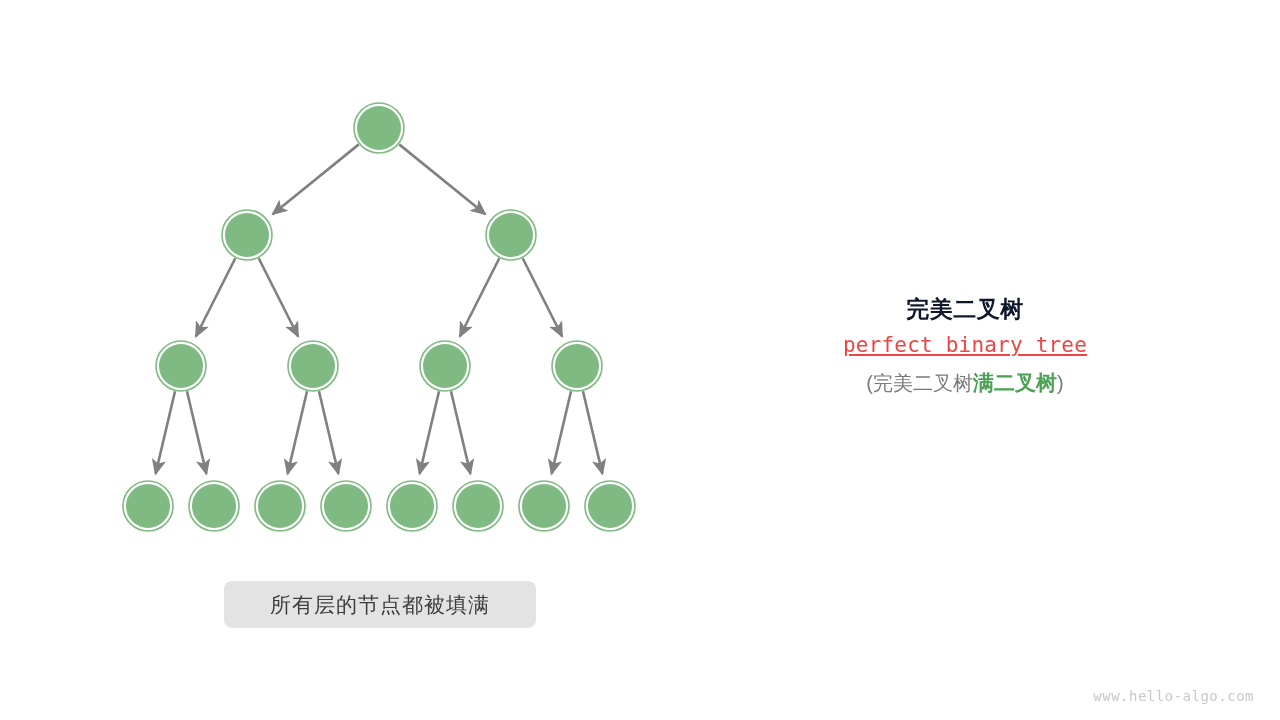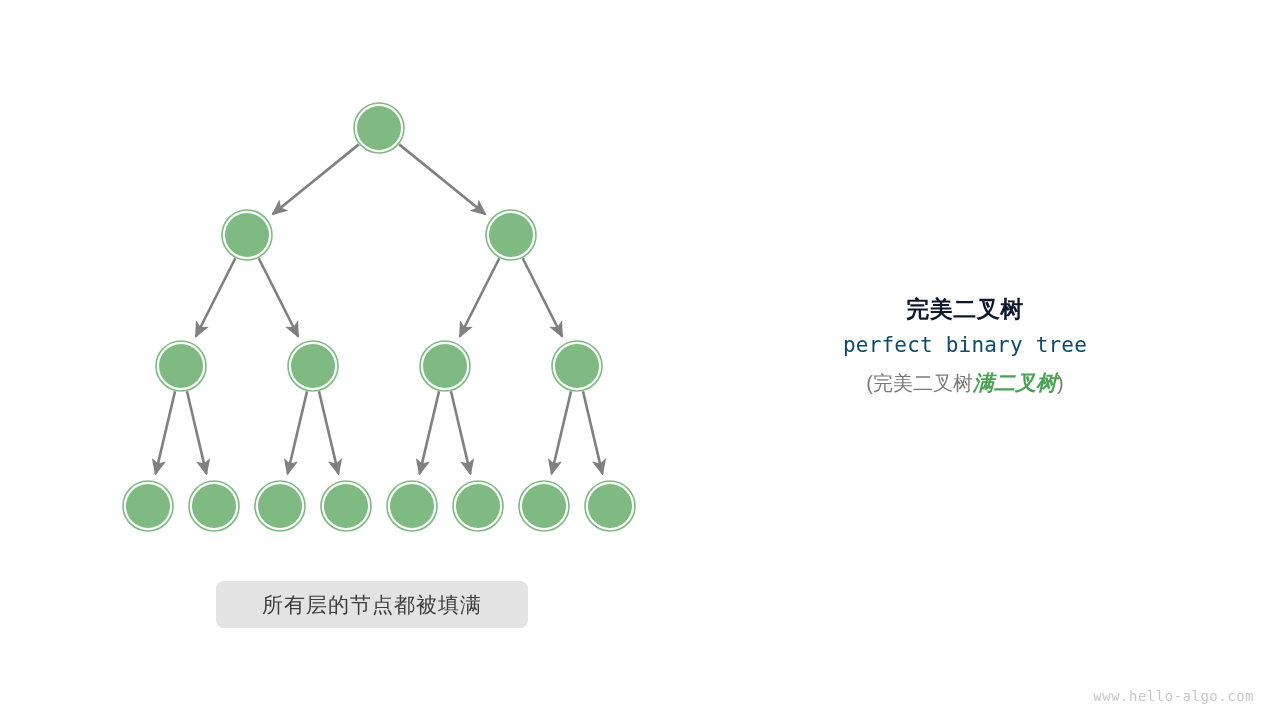--- a/index.html
+++ b/index.html
@@ -33,39 +33,39 @@
   .legend-title {
     font-size: 23px;
     font-weight: bold;
     color: #0f172a;
     line-height: 34px;
     letter-spacing: 0.5px;
   }
   .legend-subtitle {
     font-family: "DejaVu Sans Mono", "Liberation Mono", monospace;
     font-size: 21px;
-    color: #0c4a6e;
+    color: #ef4444;
     line-height: 38px;
     letter-spacing: 0.2px;
+    text-decoration: underline;
   }
   .legend-alias {
     font-size: 20px;
     color: #7a7a7a;
     line-height: 38px;
   }
   .legend-alias .accent {
     color: #4ca254;
     font-weight: bold;
     font-size: 21px;
-    font-style: italic;
   }
 
   .caption-pill {
     position: absolute;
-    left: 216px;
+    left: 224px;
     top: 581px;
     width: 312px;
     height: 47px;
     background: #e3e3e3;
     border-radius: 8px;
     display: flex;
     align-items: center;
     justify-content: center;
   }
   .caption-pill span {

